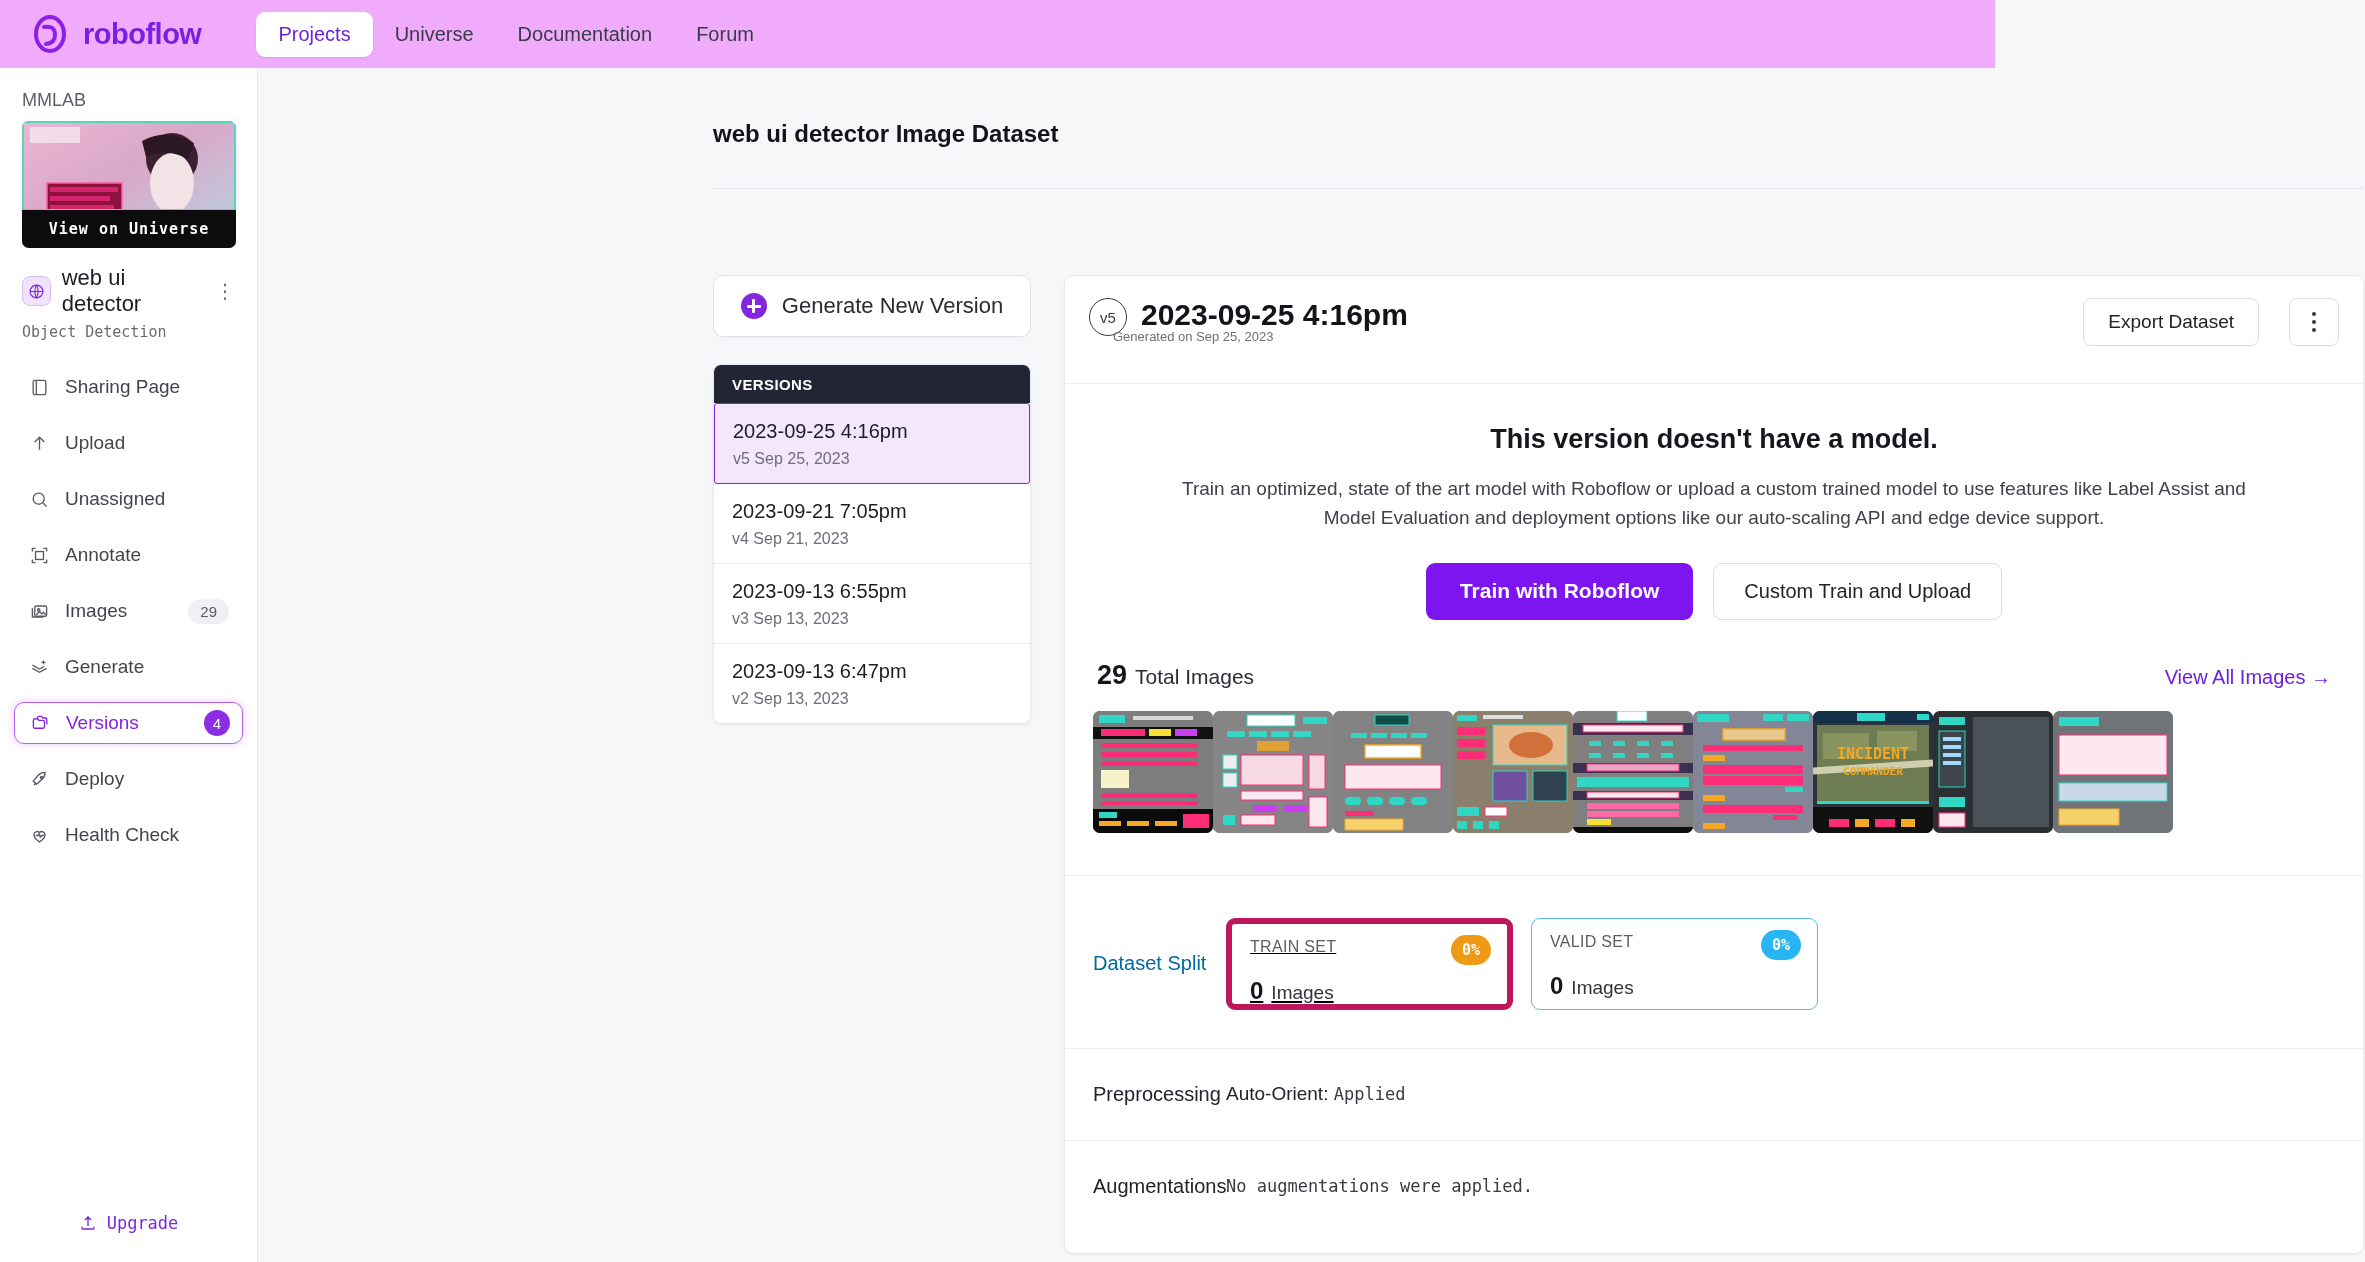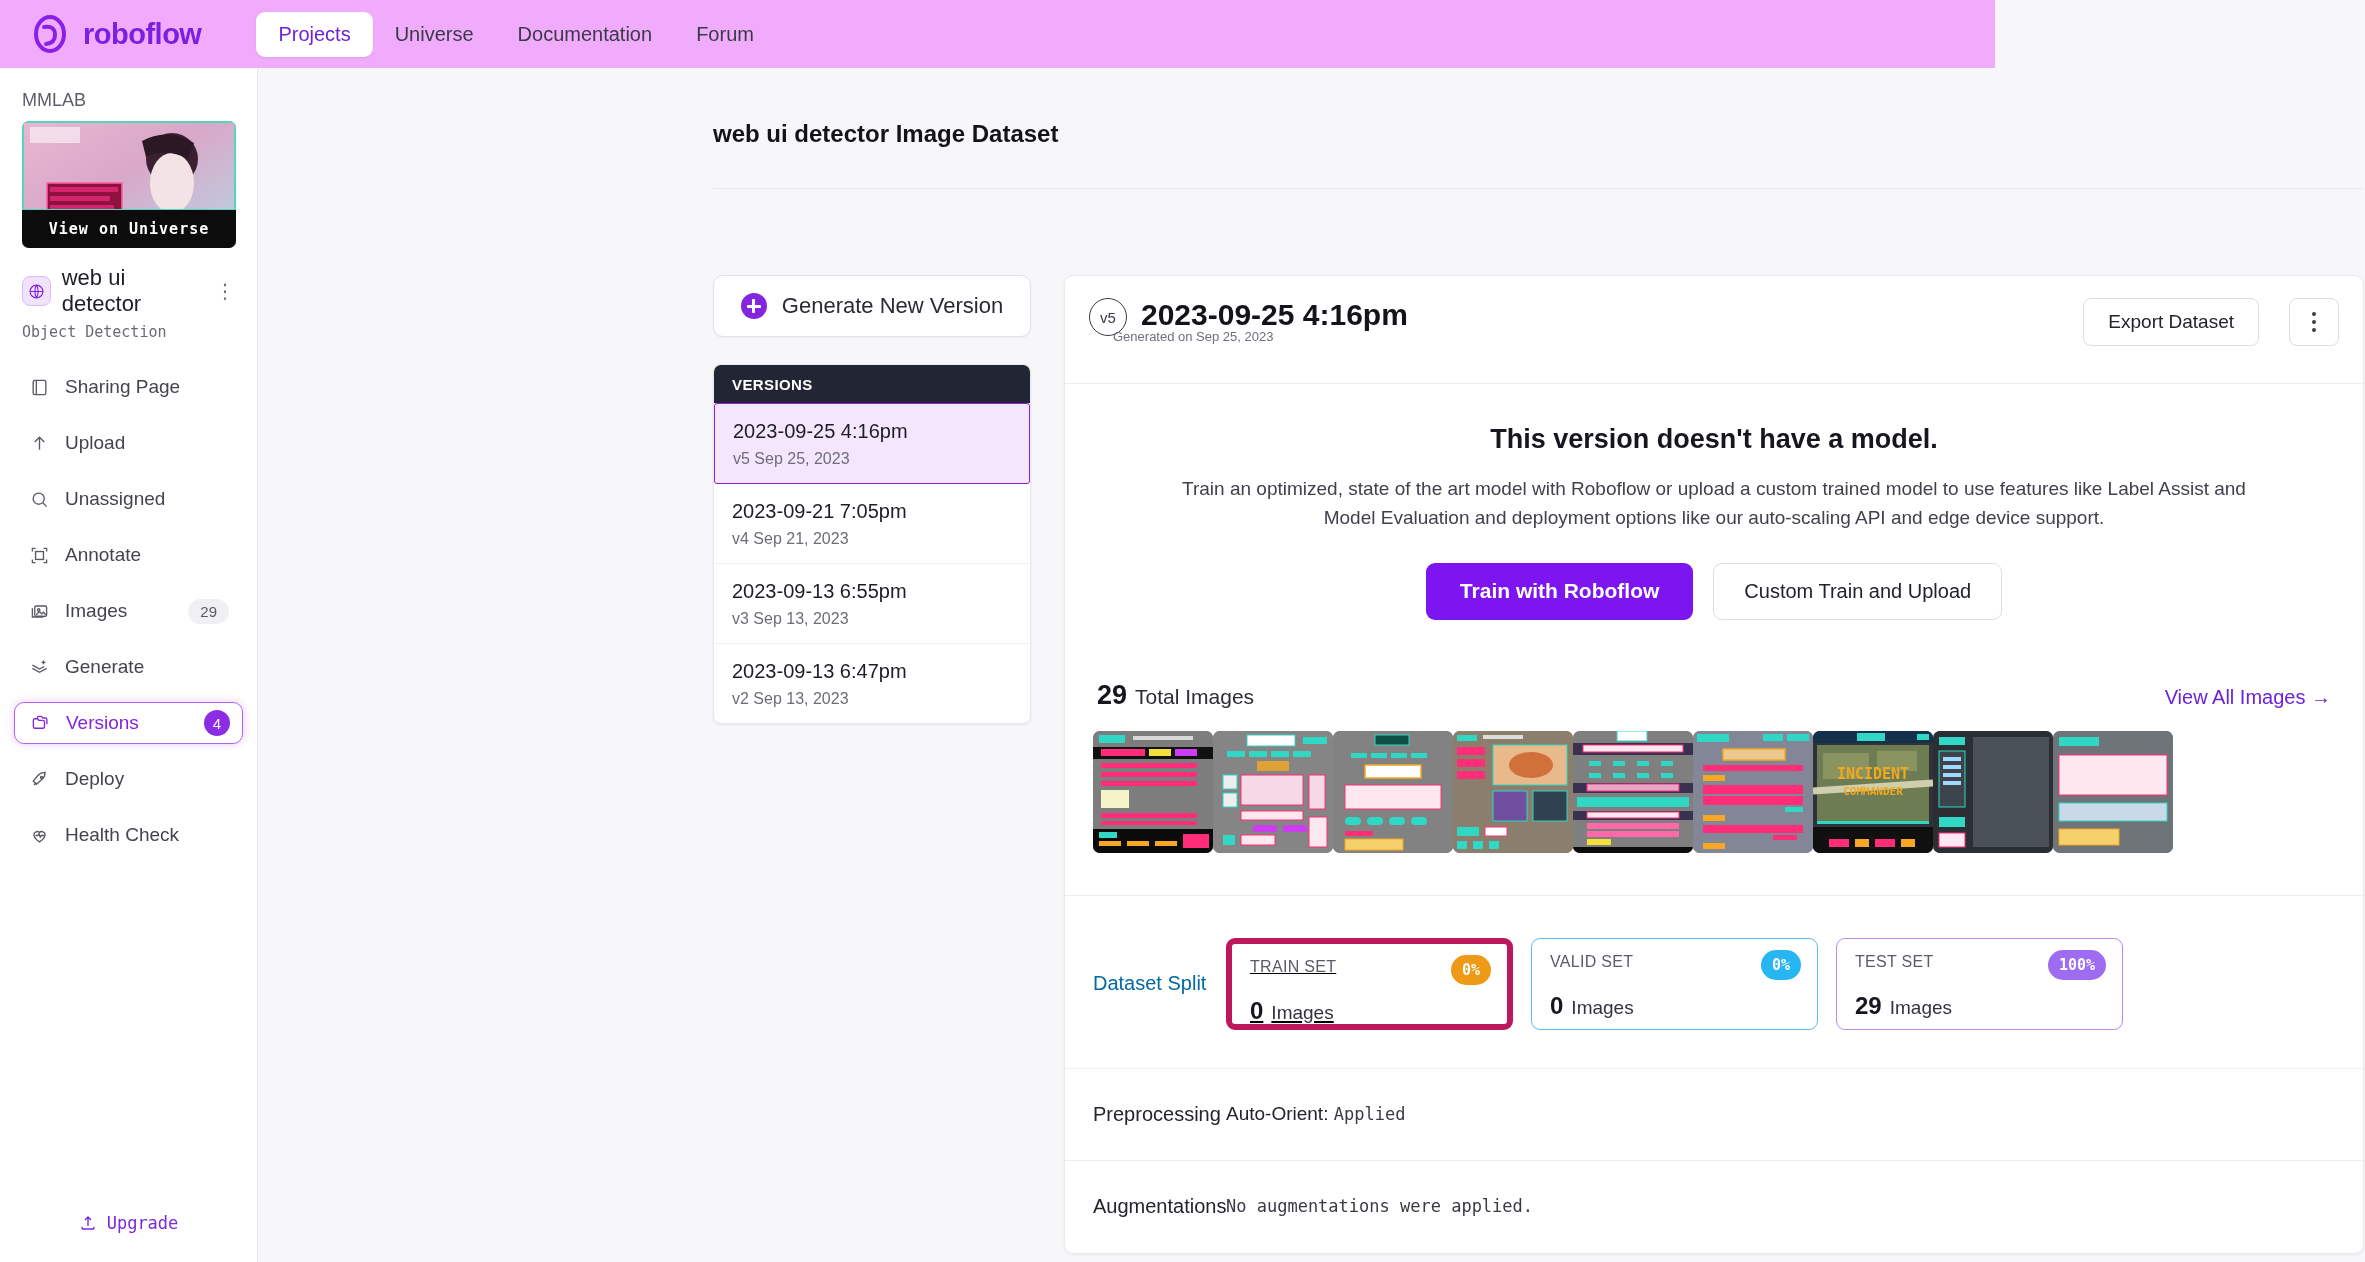--- a/index.html
+++ b/index.html
@@ -162,21 +162,21 @@
     font-family:"Liberation Sans", sans-serif;
   }
   .btn-secondary {
     background:#fff; color:#23232c; font-size:20px; border:1px solid #dcdce4;
     border-radius:9px; padding: 0 30px; height: 57px; cursor:pointer;
     font-family:"Liberation Sans", sans-serif;
   }
   .credits { font-size: 17px; color:#4a4a55; margin-top: 14px; }
 
   .img-section { padding: 40px 28px 0 28px; }
-  .img-head { display:flex; align-items:baseline; justify-content:space-between; padding: 0 4px; margin-top: 20px; }
+  .img-head { display:flex; align-items:baseline; justify-content:space-between; padding: 0 4px; }
   .img-count { font-size: 27px; font-weight:700; color:#16161e; }
   .img-count small { font-size: 21px; font-weight:400; color:#2c2c36; margin-left:8px; }
   .view-all { font-size: 20px; color:#6c22dd; cursor:pointer; white-space:nowrap; }
   .thumbs {
     display:flex; margin-top: 20px; overflow:hidden; height: 122px;
   }
   .thumb {
     flex: 0 0 auto; width: 120px; height: 122px; border-radius: 7px; overflow:hidden;
     background:#7d7d7d; position:relative; cursor:pointer;
   }
@@ -634,27 +634,20 @@
               <span>0</span><small>Images</small>
             </div>
           </div>
           <div class="split-card sc-valid">
             <div class="sc-title">VALID SET</div>
             <div class="sc-pill pill-blue">0%</div>
             <div class="sc-count">
               <span>0</span><small>Images</small>
             </div>
           </div>
-          <div class="split-card sc-test">
-            <div class="sc-title">TEST SET</div>
-            <div class="sc-pill pill-purple">100%</div>
-            <div class="sc-count">
-              <span>29</span><small>Images</small>
-            </div>
-          </div>
         </div>
       </div>
 
       <div class="meta-row">
         <div class="meta-label">Preprocessing</div>
         <div class="meta-value">
           <span>Auto-Orient:</span>
           <span class="mono">Applied</span>
         </div>
       </div>

